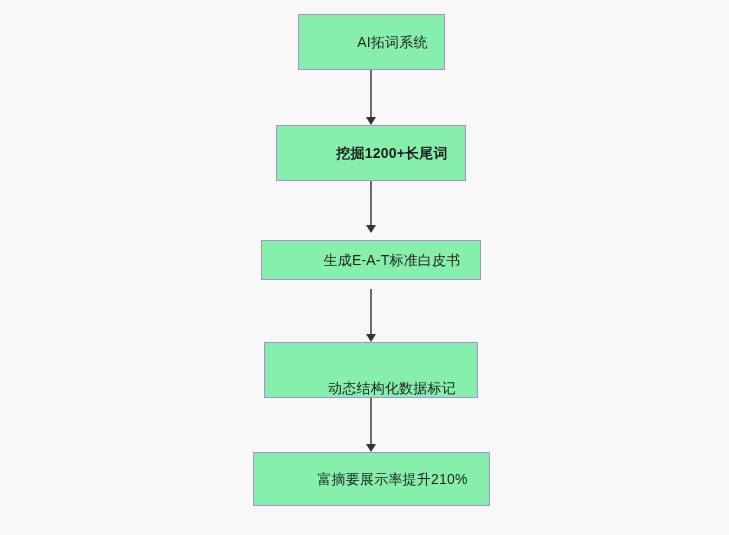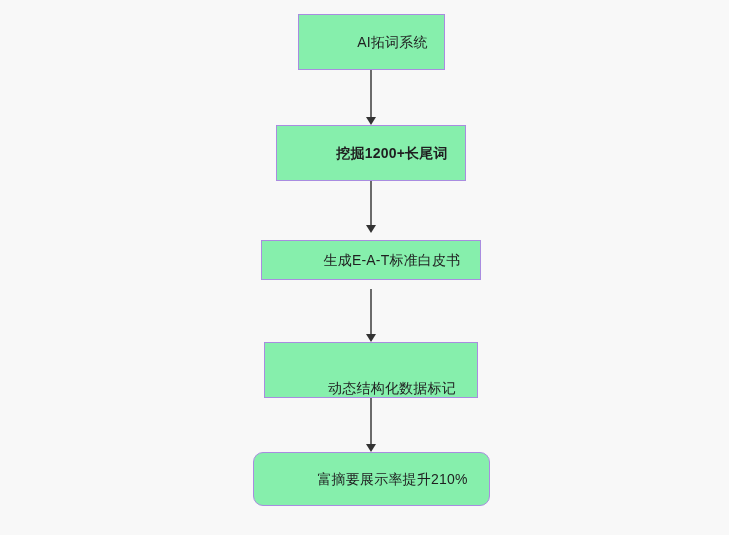--- a/index.html
+++ b/index.html
@@ -93,17 +93,17 @@
   </div>
 
   <div class="node" style="left:261px; top:233px; width:220px; height:40px;margin-top:7px;">
     <span class="node-label">生成E-A-T标准白皮书</span>
   </div>
 
   <div class="node" style="left:264px; top:342px; width:214px; height:56px;align-items:flex-end;">
     <span class="node-label">动态结构化数据标记</span>
   </div>
 
-  <div class="node" style="left:253px; top:452px; width:237px; height:54px;border-radius:10px;">
+  <div class="node" style="left:253px; top:452px; width:237px; height:54px;">
     <span class="node-label">富摘要展示率提升210%</span>
   </div>
 
 </div>
 
 </body></html>

